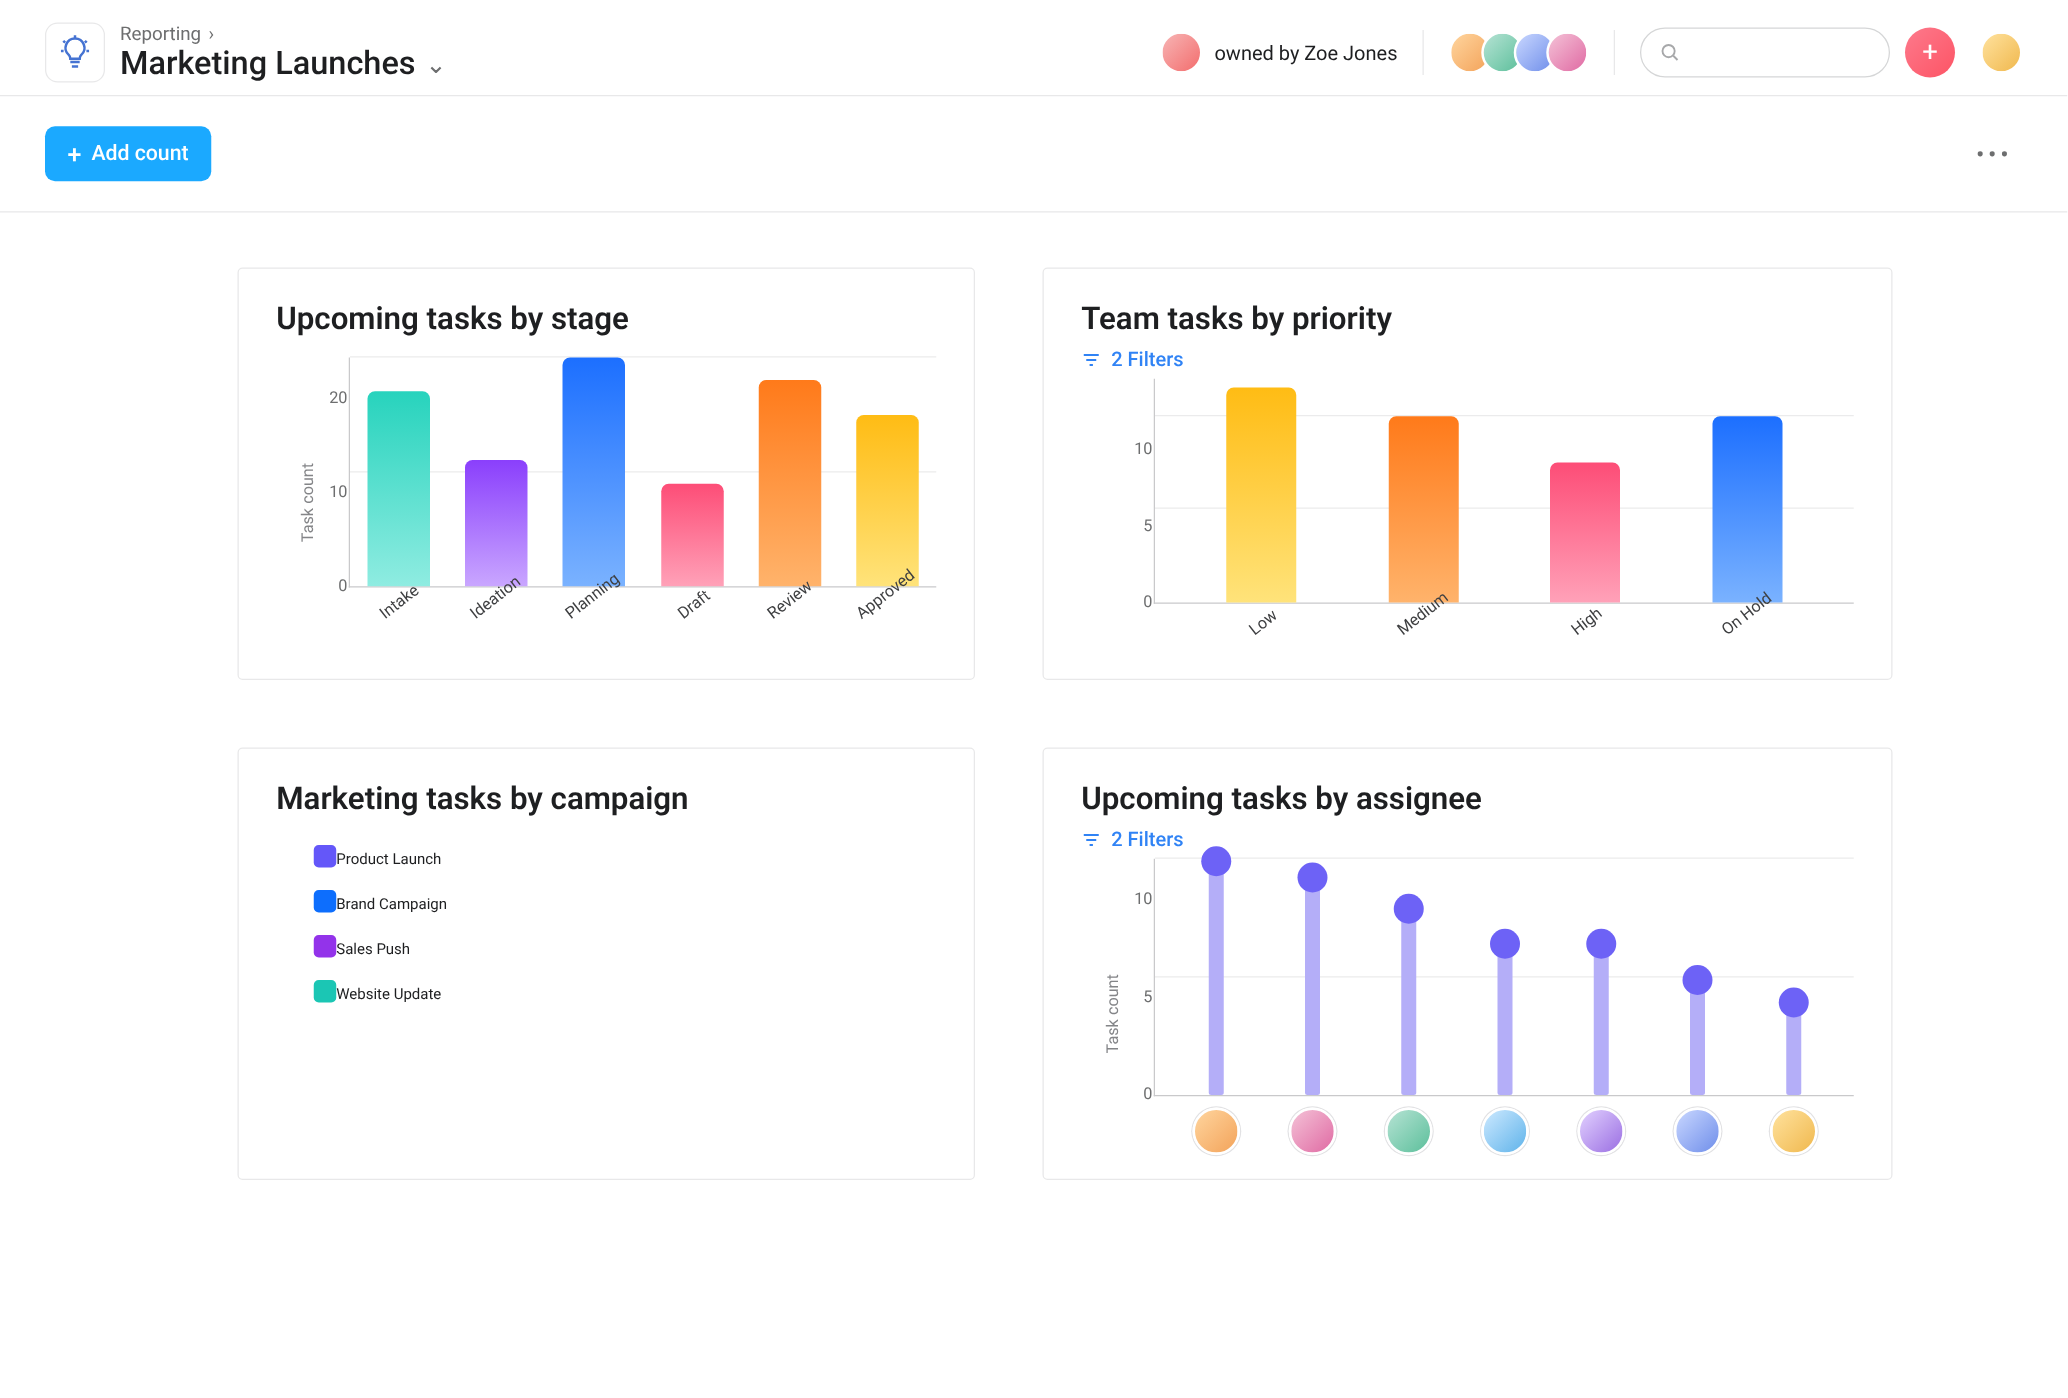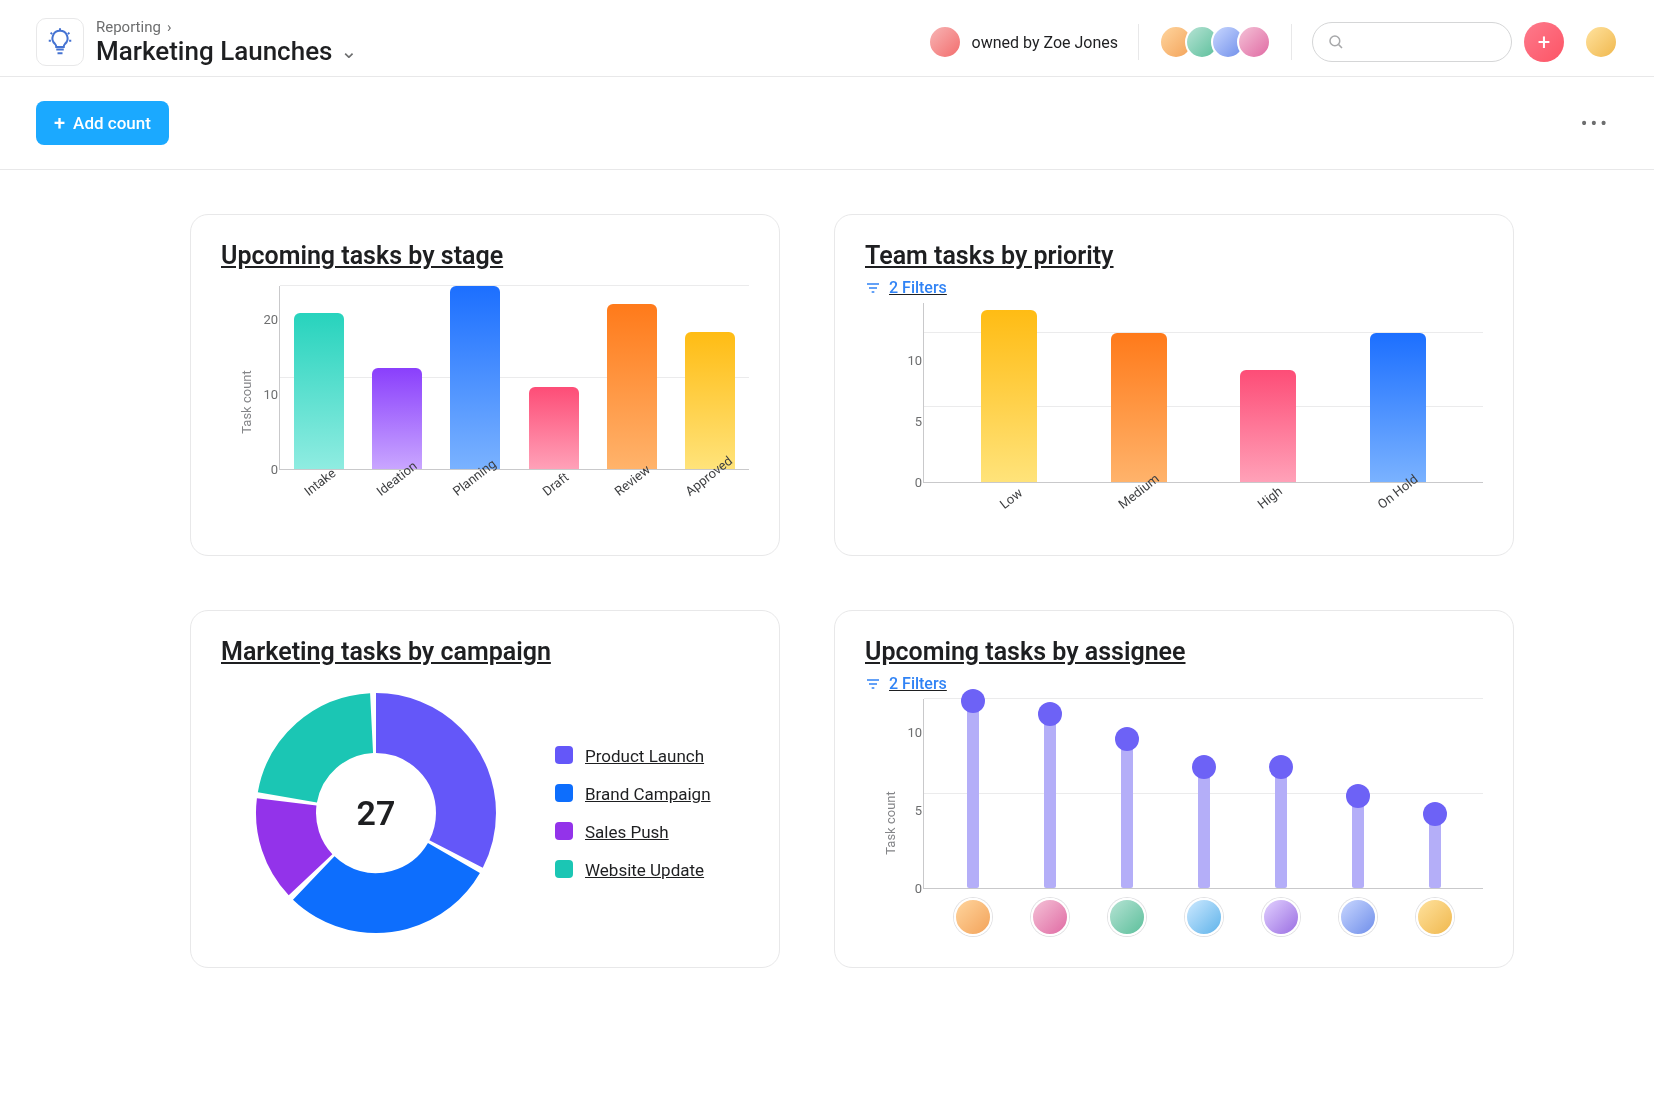--- a/index.html
+++ b/index.html
@@ -97,24 +97,23 @@
 
   
   .grid {
     display: grid;
     grid-template-columns: 590px 680px;
     gap: 54px;
     padding: 44px 0 0 190px;
   }
   .card {
     border: 1.5px solid var(--border);
-    border-radius: 18px;
-    padding: 26px 30px 20px 30px;
+    border-radius: 4px;
+    padding: 26px 30px 8px 30px;
     background: #fff;
-    text-decoration: underline;
   }
   .card h2 { font-size: 25px; font-weight: 600; margin-bottom: 8px; }
   .filters-row {
     display: flex; align-items: center; gap: 8px;
     color: var(--link); font-size: 16px; font-weight: 500;
     margin-bottom: 6px;
   }
   .filters-row svg { width: 16px; height: 16px; }
 
   
@@ -164,21 +163,21 @@
   #chart-priority .card-body { padding-bottom: 52px; }
 
   
   .donut-row { display: flex; align-items: center; gap: 54px; padding: 14px 0 6px 30px; }
   .donut-wrap { position: relative; width: 250px; height: 250px; }
   .donut-center {
     position: absolute; inset: 0; display: flex; align-items: center; justify-content: center;
     font-size: 34px; font-weight: 600; color: #1e1f21;
   }
   .legend { display: flex; flex-direction: column; gap: 18px; }
-  .legend-item { display: flex; align-items: flex-start; gap: 12px; font-size: 17px; }
+  .legend-item { display: flex; align-items: flex-end; gap: 0; font-size: 12px; }
   .swatch { width: 18px; height: 18px; border-radius: 4px; }
   .sw-purple { background: #6457f9; }
   .sw-blue   { background: #0d6efd; }
   .sw-mag    { background: #9333ea; }
   .sw-teal   { background: #1bc6b4; }
 
   
   #chart-assignee .plot { height: 190px; }
   .lolli { width: 12px; background: #b4aef8; border-radius: 2px; position: relative; }
   .lolli::after {
@@ -336,29 +335,20 @@
               <div class="xlabel">On Hold</div>
             </div>
           </div>
       </div>
     </div>
   </div>
 
   <div class="card" id="chart-campaign">
     <h2>Marketing tasks by campaign</h2>
     <div class="donut-row">
-      <div class="donut-wrap">
-        <svg id="donut-svg" viewBox="0 0 100 100" width="250" height="250">
-            <circle cx="50" cy="50" r="36" fill="none" stroke="#6457f9" stroke-width="24" stroke-dasharray="73.51326809400116 226.1946710584651" transform="rotate(-90 50 50)"></circle>
-            <circle cx="50" cy="50" r="36" fill="none" stroke="#0d6efd" stroke-width="24" stroke-dasharray="65.13568768442836 226.1946710584651" transform="rotate(30 50 50)"></circle>
-            <circle cx="50" cy="50" r="36" fill="none" stroke="#9333ea" stroke-width="24" stroke-dasharray="31.62536604613725 226.1946710584651" transform="rotate(136.66666666666666 50 50)"></circle>
-            <circle cx="50" cy="50" r="36" fill="none" stroke="#1bc6b4" stroke-width="24" stroke-dasharray="48.38052686528281 226.1946710584651" transform="rotate(190 50 50)"></circle>
-          </svg>
-        <div class="donut-center">27</div>
-      </div>
       <div class="legend">
         <div class="legend-item">
             <span class="swatch sw-purple"></span>
             <span>Product Launch</span>
           </div>
         <div class="legend-item">
             <span class="swatch sw-blue"></span>
             <span>Brand Campaign</span>
           </div>
         <div class="legend-item">

